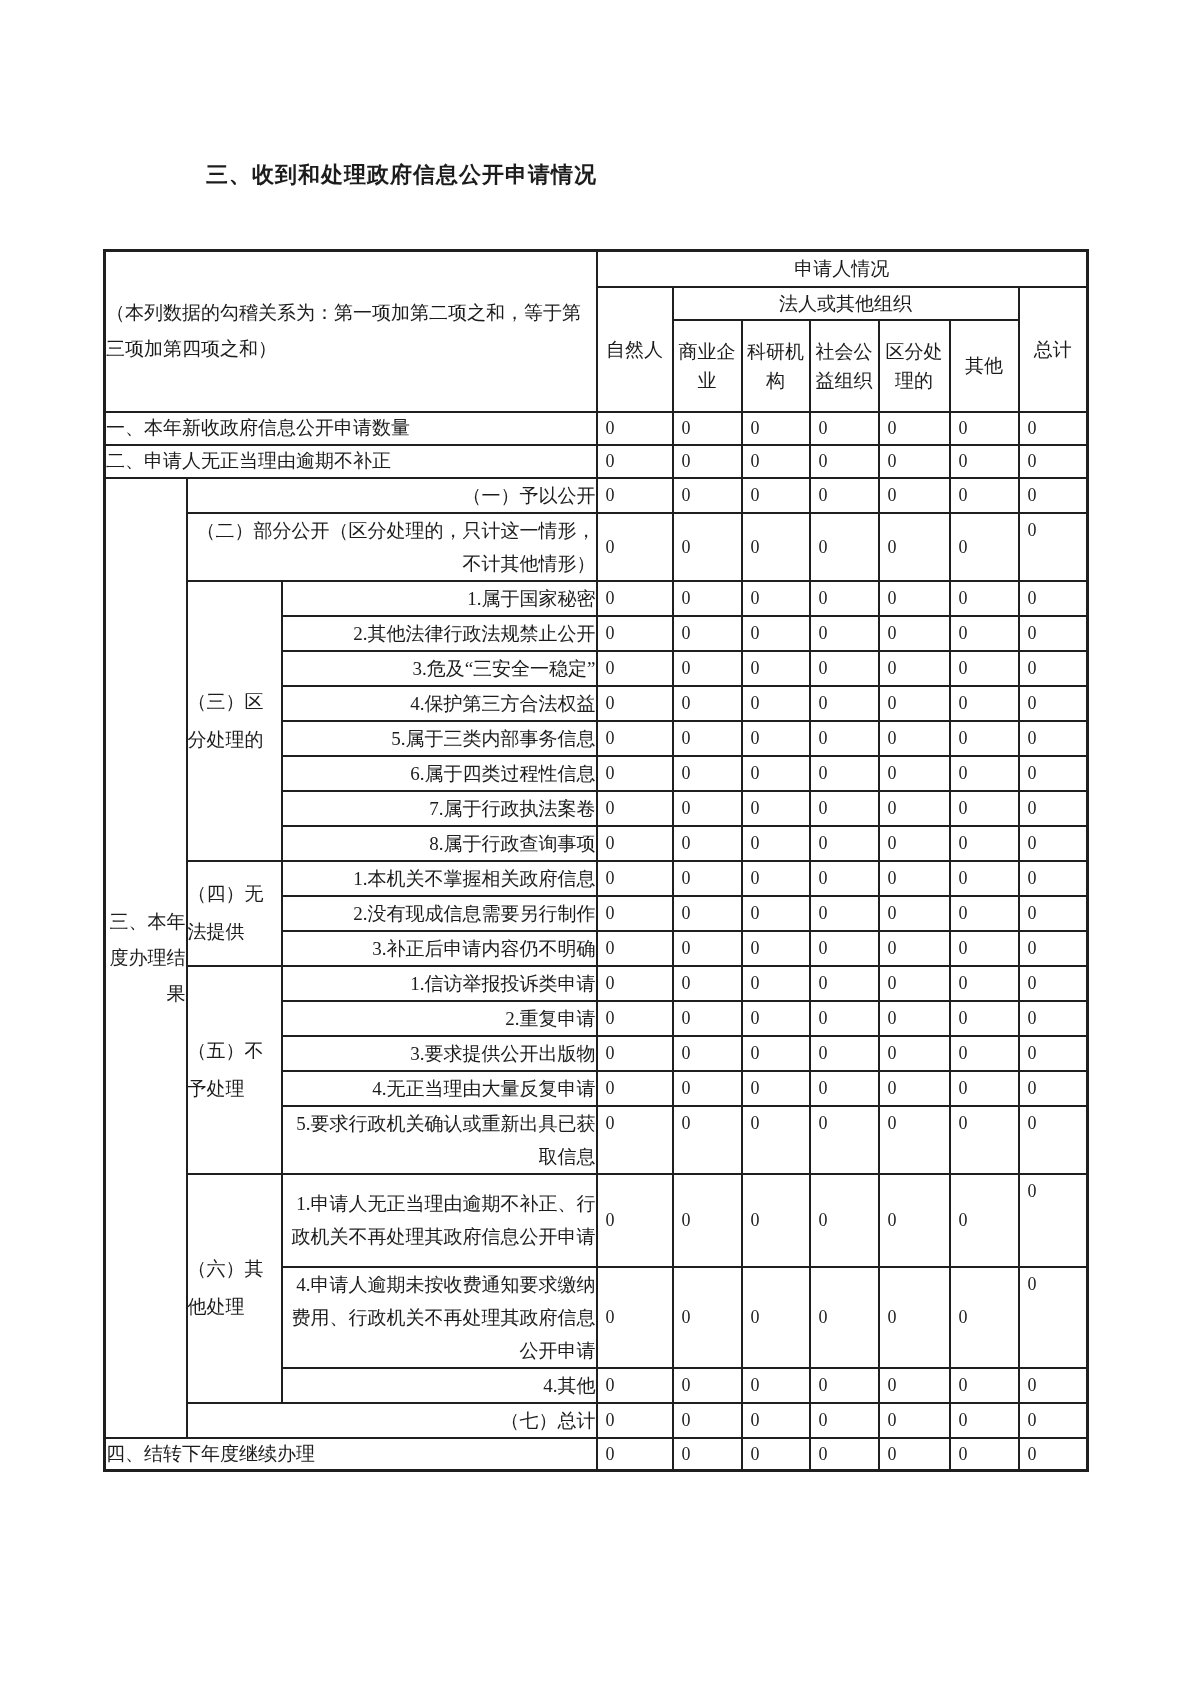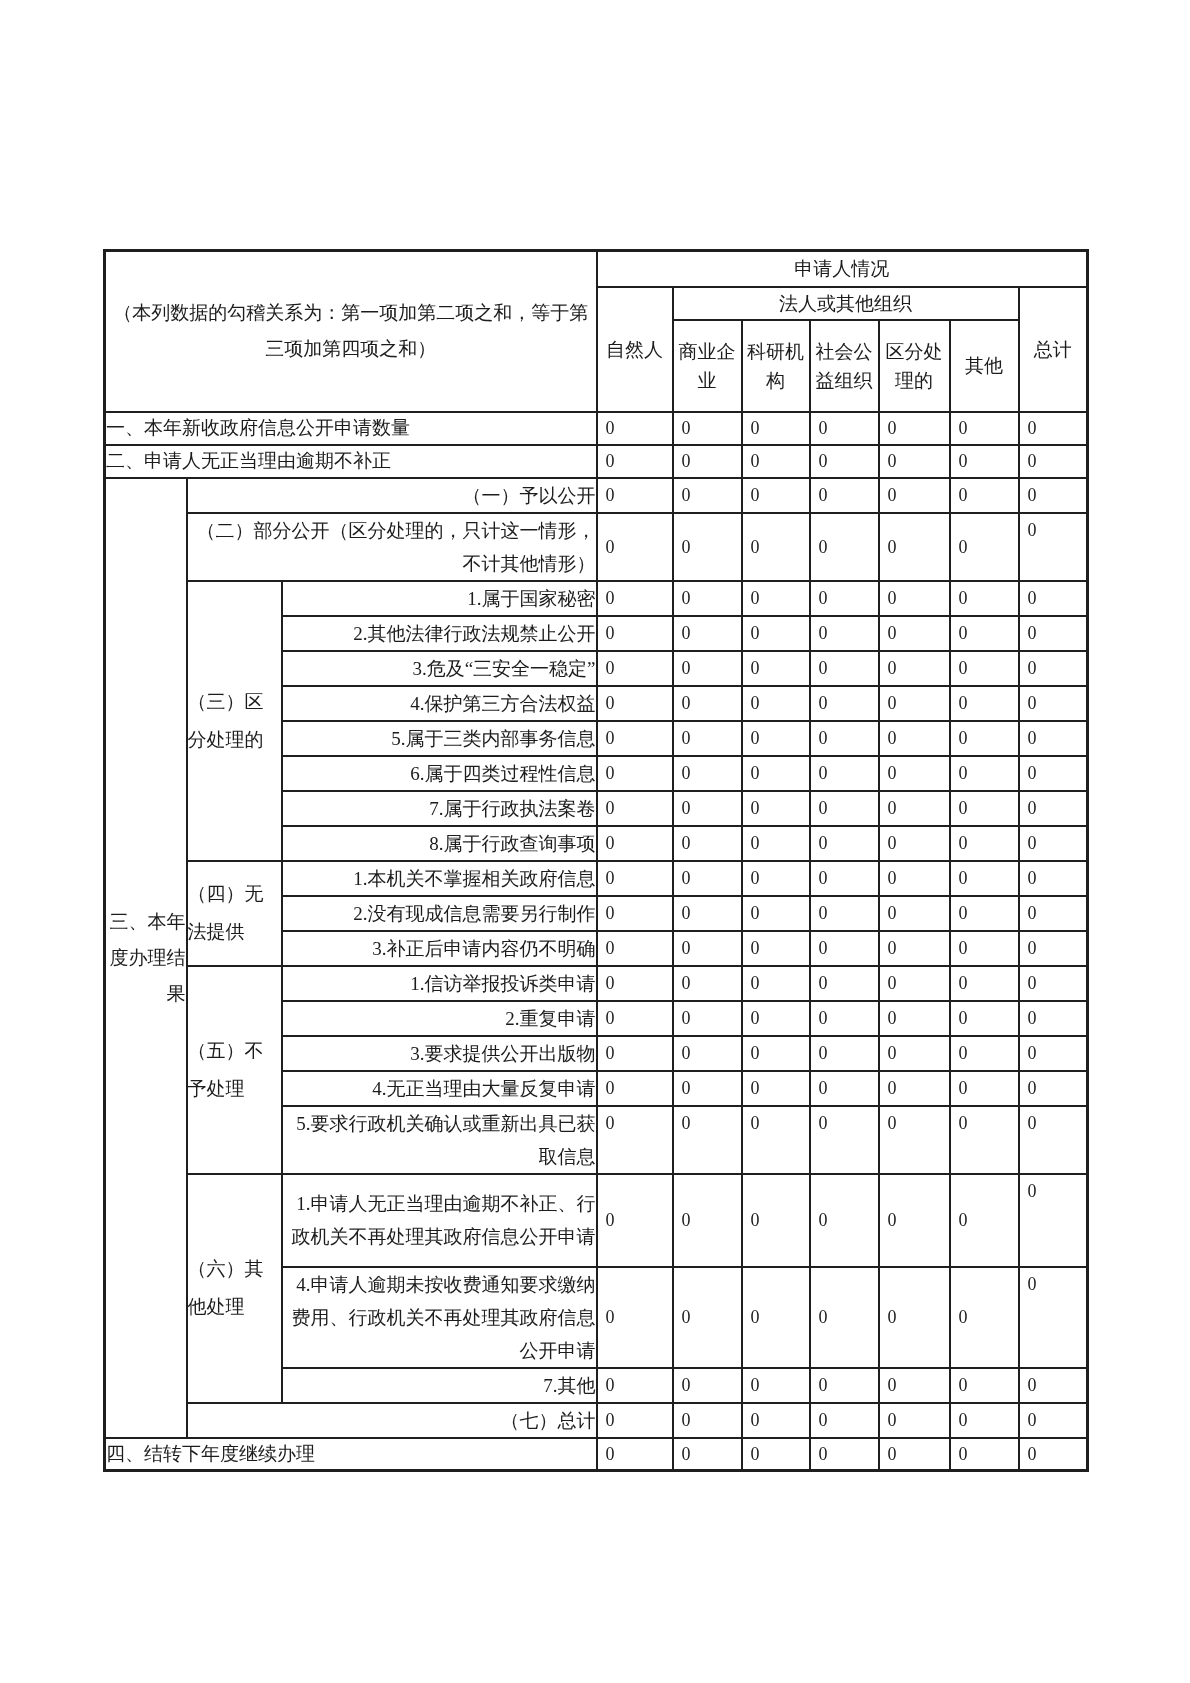--- a/index.html
+++ b/index.html
@@ -30,21 +30,21 @@
     font-size: 19px;
     vertical-align: middle;
     padding: 0;
     overflow: hidden;
     word-break: break-all;
   }
   
   td.hc { text-align: center; padding: 2px 14px; line-height: 29px; }
   td.hc-wide { text-align: center; padding: 2px 6px; line-height: 29px; font-family: Liberation Serif, serif; }
   
-  td.note-cell { padding: 4px 12px 4px 13px; line-height: 36px; text-align: center; vertical-align: middle; }
+  td.note-cell { padding: 4px 12px 4px 13px; line-height: 36px; text-align: left; vertical-align: middle; }
   
   td.lbl-main { text-align: left; padding: 2px 4px 2px 7px; line-height: 30px; }
   
   td.lbl-outer { text-align: right; padding: 2px 5px; line-height: 36px; vertical-align: middle; }
   td.lbl-group { text-align: left; padding: 2px 4px; line-height: 38px; vertical-align: middle; }
   
   td.lbl-sub  { text-align: right; padding: 2px 4px 2px 6px; line-height: 33px; }
   
   table.report td.val {
     text-align: left;
@@ -62,20 +62,21 @@
   tr.rh-h3 { height: 92px; }
   tr.rh-2l { height: 54px; }
   tr.rh-3l { height: 93px; }
   tr.rh-3lb { height: 98px; }
 </style>
 </head>
 <body>
 
 <div class="page">
 
+  <div class="doc-title">三、收到和处理政府信息公开申请情况</div>
 
   <table class="report">
     <colgroup>
       <col style="width:82px">
         <col style="width:95px">
         <col style="width:315px">
       <col style="width:76px">
         <col style="width:69px">
         <col style="width:68px">
       <col style="width:69px">
@@ -326,21 +327,21 @@
       <td class="lbl-sub">4.申请人逾期未按收费通知要求缴纳费用、行政机关不再处理其政府信息公开申请</td>
     <td class="val">0</td>
           <td class="val">0</td>
           <td class="val">0</td>
           <td class="val">0</td>
           <td class="val">0</td>
           <td class="val">0</td>
           <td class="val">0</td>
         </tr>
     <tr class="rh">
-      <td class="lbl-sub">7.其他</td>
+      <td class="lbl-sub">4.其他</td>
     <td class="val">0</td>
           <td class="val">0</td>
           <td class="val">0</td>
           <td class="val">0</td>
           <td class="val">0</td>
           <td class="val">0</td>
           <td class="val">0</td>
         </tr>
 
     <tr class="rh">

